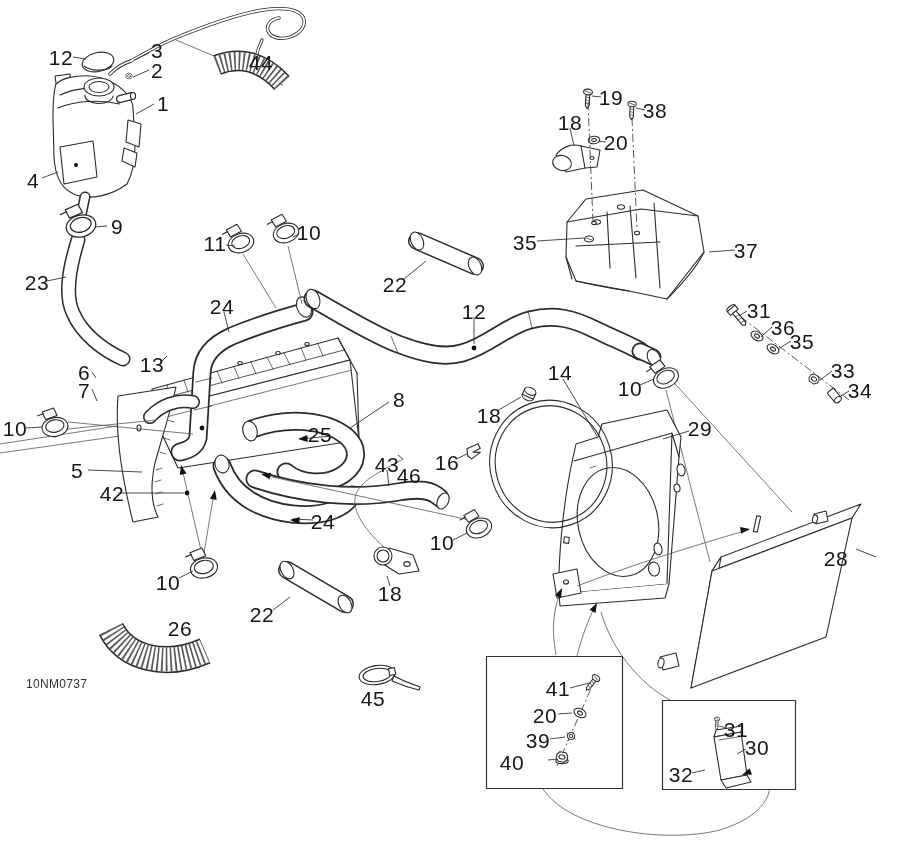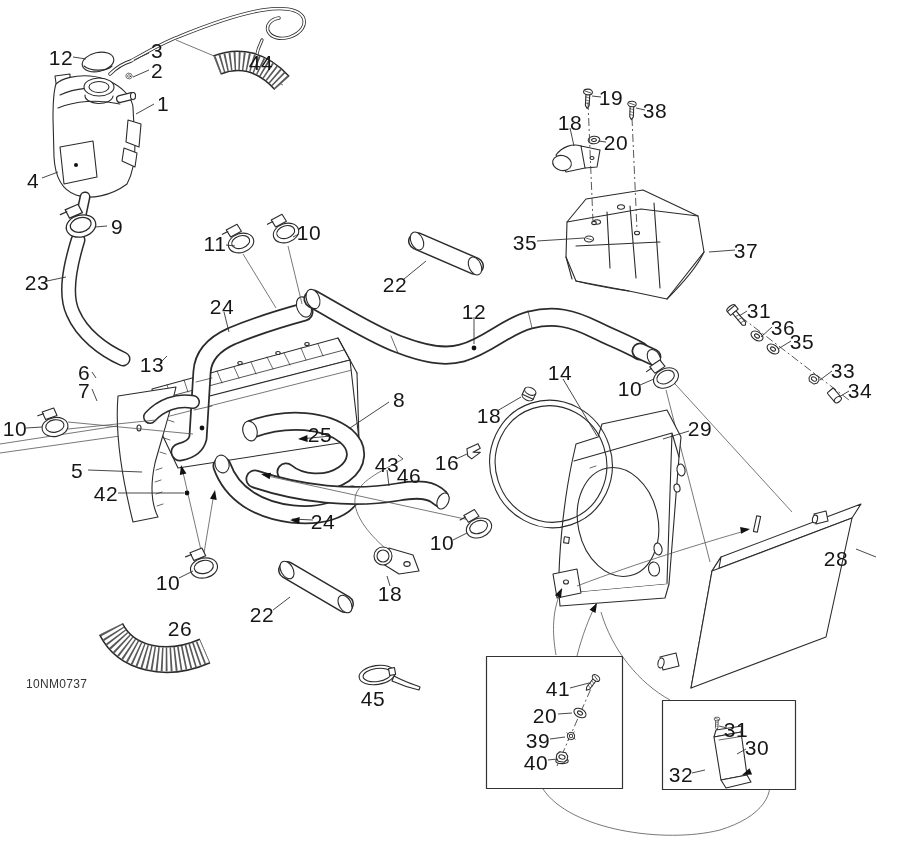--- a/index.html
+++ b/index.html
@@ -384,31 +384,31 @@
 <span class="co" style="left:802px;top:341px">35</span>
 <span class="co" style="left:843px;top:370px">33</span>
 <span class="co" style="left:860px;top:390px">34</span>
 <span class="co" style="left:630px;top:388px">10</span>
 <span class="co" style="left:700px;top:428px">29</span>
 <span class="co" style="left:320px;top:434px">25</span>
 <span class="co" style="left:409px;top:475px">46</span>
 <span class="co" style="left:387px;top:464px">43</span>
 <span class="co" style="left:447px;top:462px">16</span>
 <span class="co" style="left:77px;top:470px">5</span>
-<span class="co" style="left:106px;top:493px">42</span>
+<span class="co" style="left:112px;top:493px">42</span>
 <span class="co" style="left:323px;top:521px">24</span>
 <span class="co" style="left:442px;top:542px">10</span>
 <span class="co" style="left:836px;top:558px">28</span>
 <span class="co" style="left:168px;top:582px">10</span>
 <span class="co" style="left:390px;top:593px">18</span>
 <span class="co" style="left:262px;top:614px">22</span>
 <span class="co" style="left:180px;top:628px">26</span>
 <span class="co" style="left:373px;top:698px">45</span>
 <span class="co" style="left:558px;top:688px">41</span>
 <span class="co" style="left:545px;top:715px">20</span>
 <span class="co" style="left:538px;top:740px">39</span>
-<span class="co" style="left:536px;top:762px">40</span>
+<span class="co" style="left:512px;top:762px">40</span>
 <span class="co" style="left:736px;top:729px">31</span>
 <span class="co" style="left:757px;top:747px">30</span>
 <span class="co" style="left:681px;top:774px">32</span>
 
 <span class="figcode" style="left:26px;top:677px">10NM0737</span>
 </div>
 
 </body></html>

